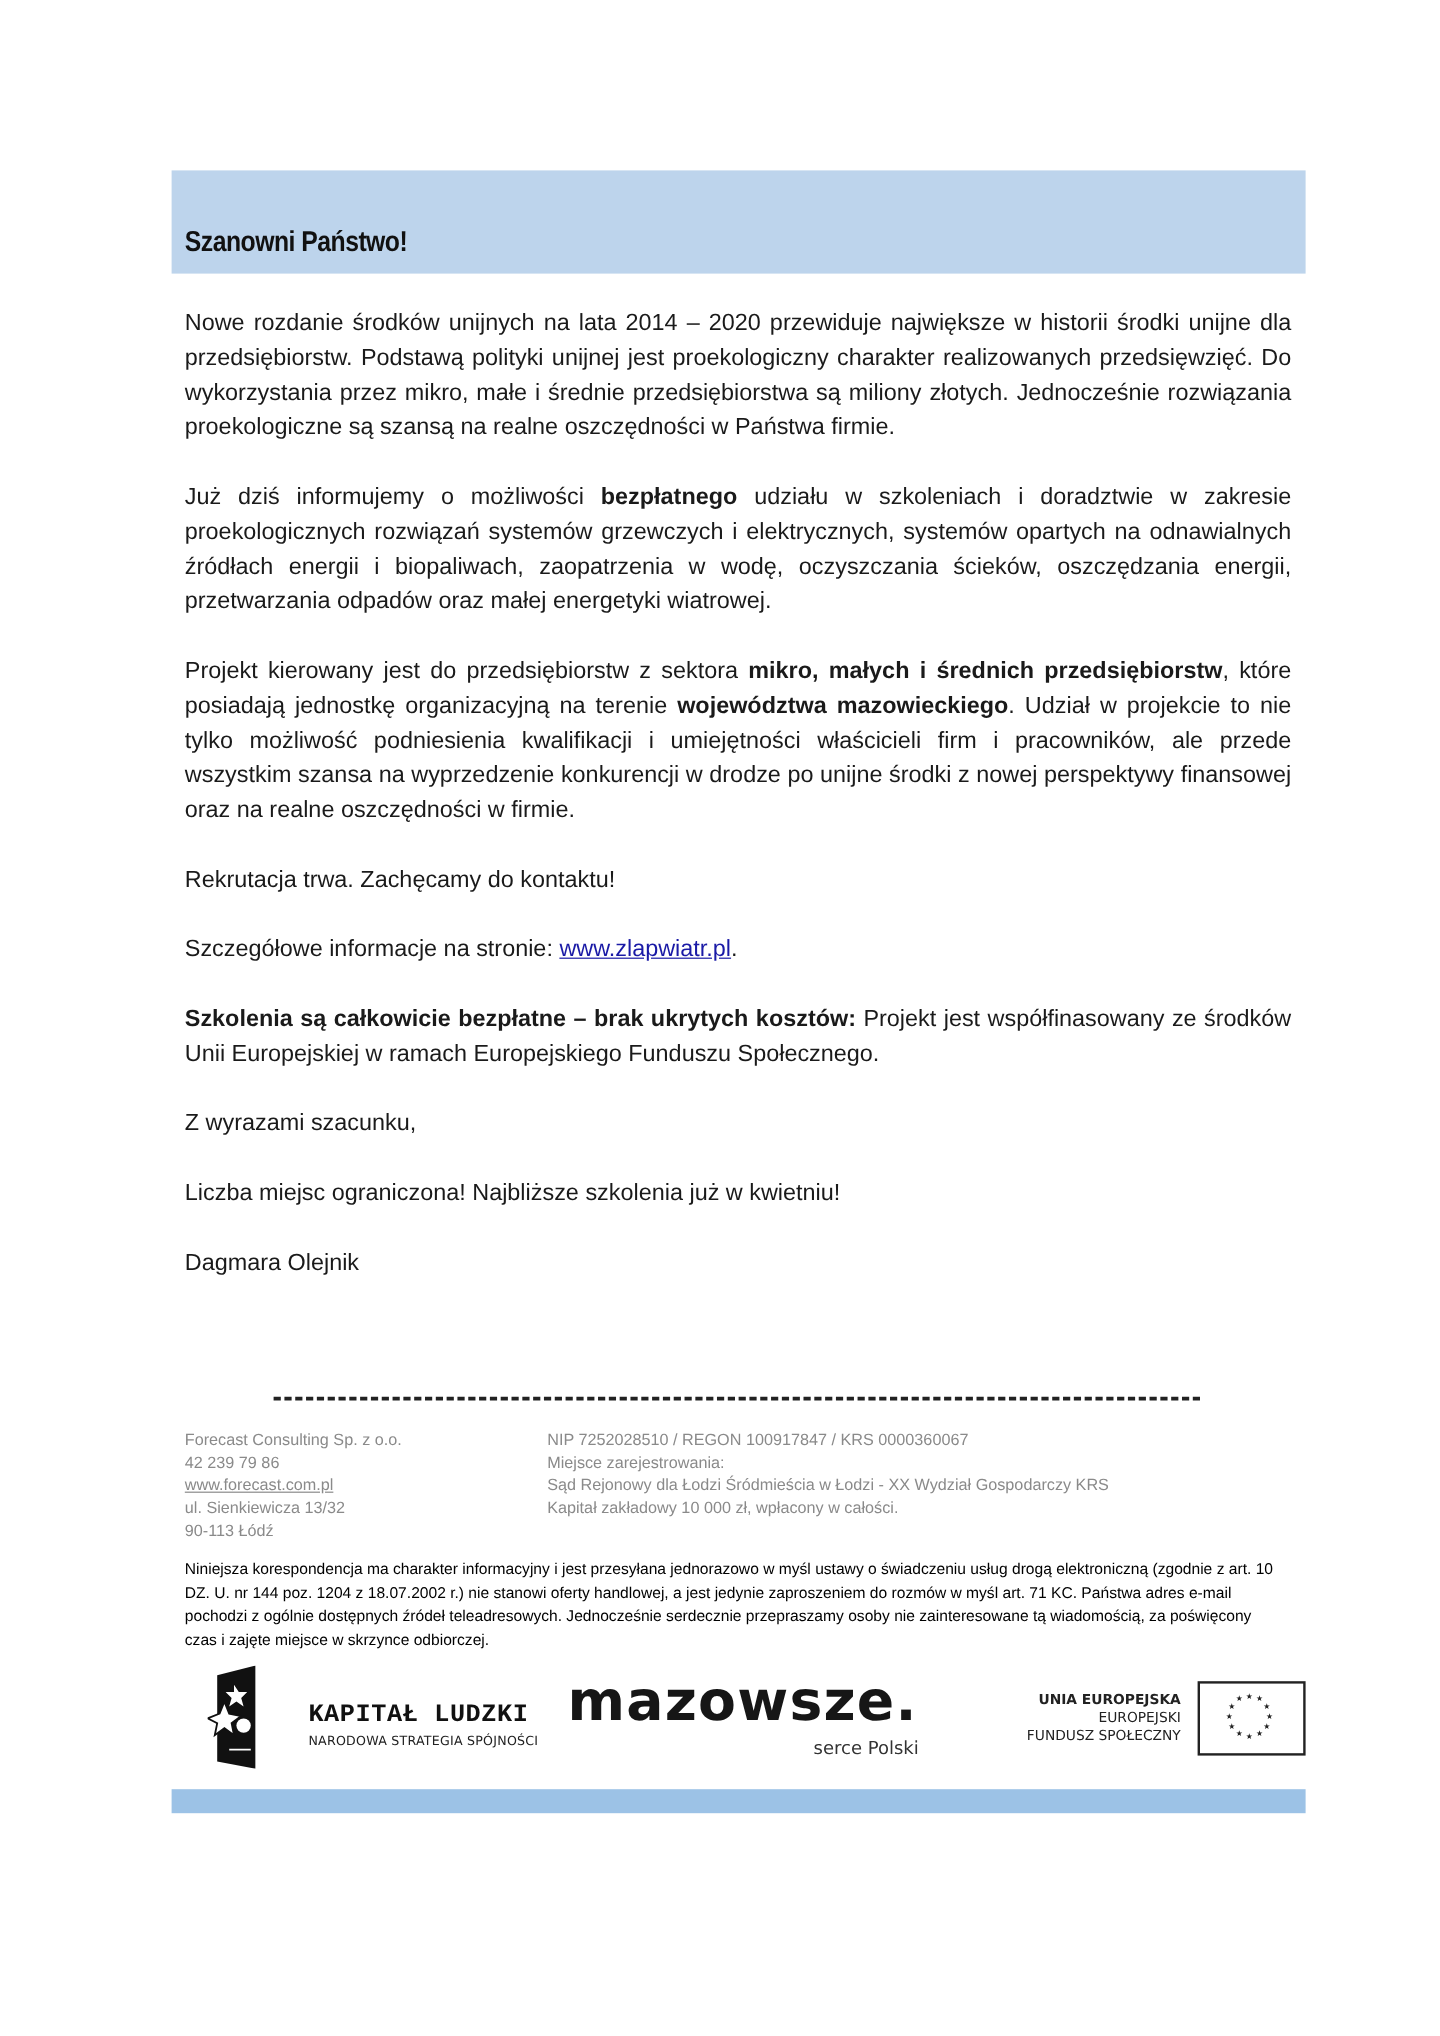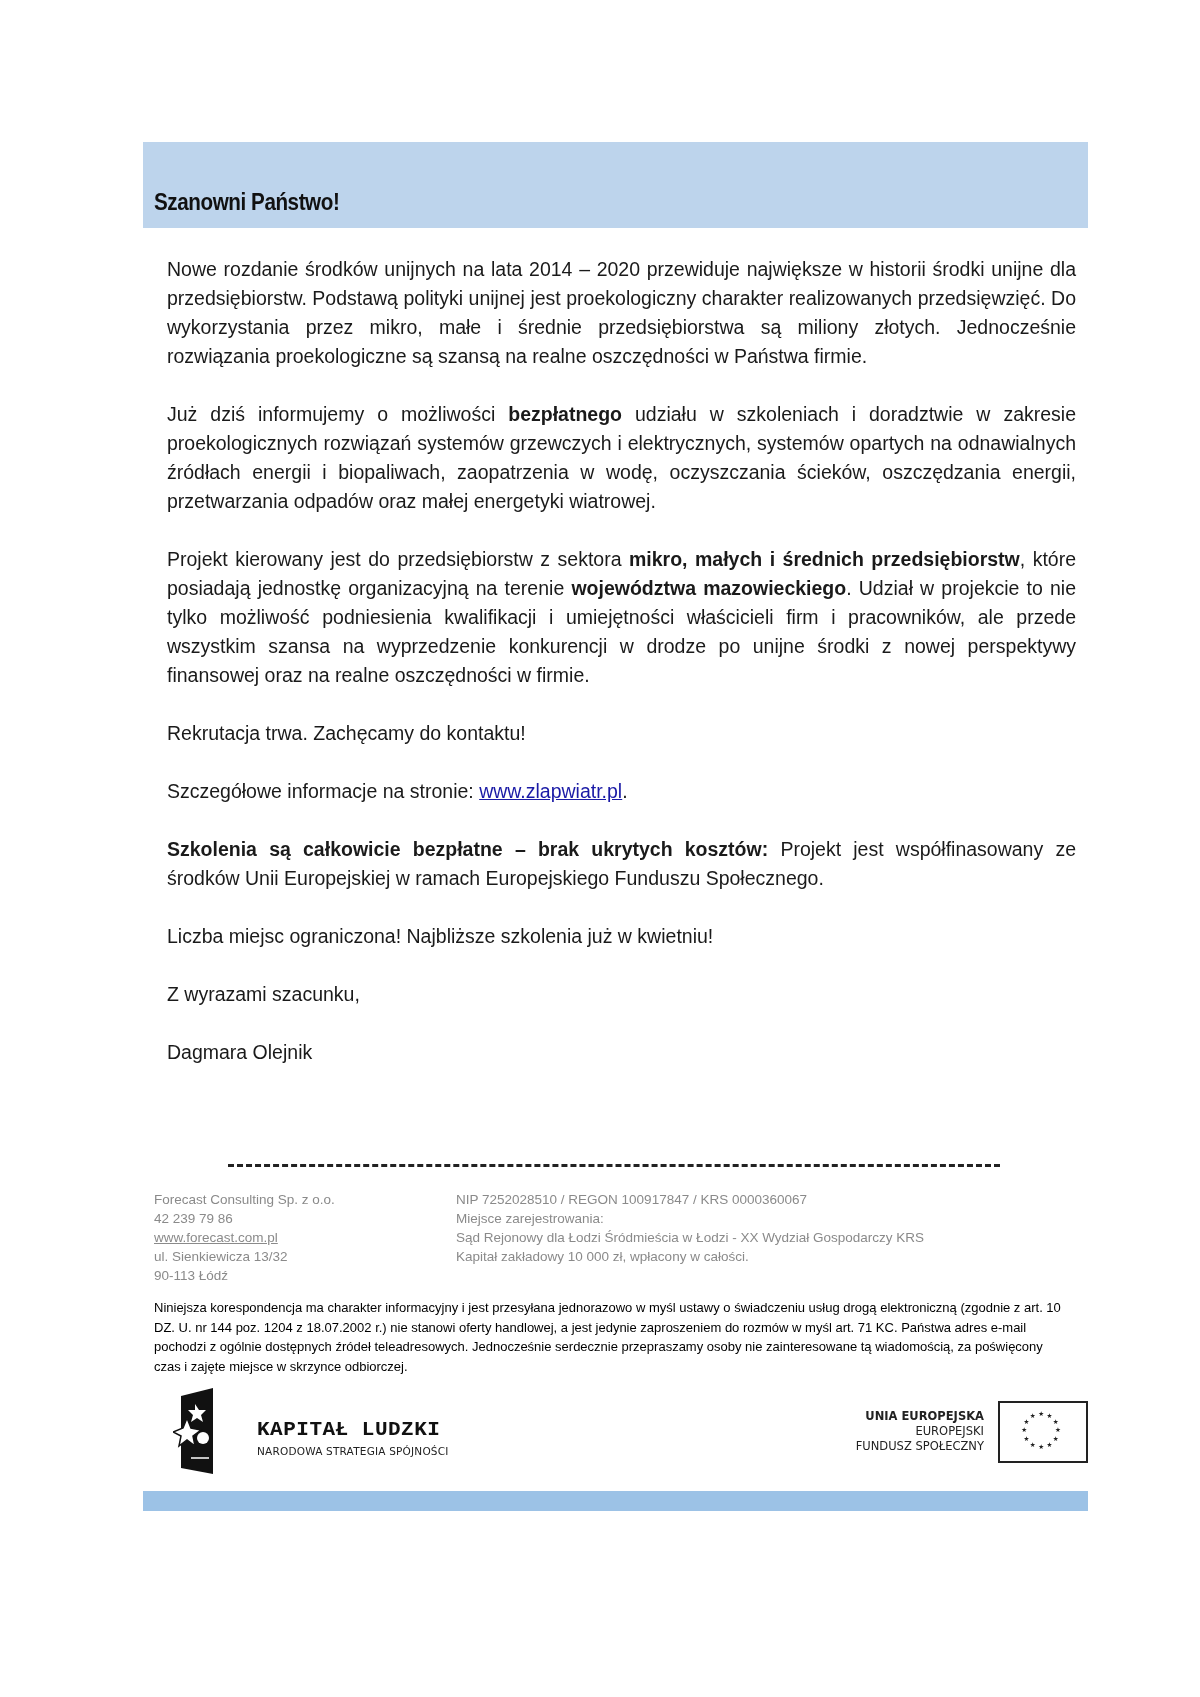--- a/index.html
+++ b/index.html
@@ -6,21 +6,21 @@
     body { width: 1200px; height: 1697px; position: relative; overflow: hidden;
            font-family: "Liberation Sans", sans-serif; color: #111; }
     .page { position: absolute; left: 0; top: 0; width: 1200px; height: 1697px; }
     .header-band { position: absolute; left: 143px; top: 142px; width: 945px; height: 86px;
                    background: #bdd4ec; }
     .header-title { position: absolute; left: 11px; bottom: 12px; margin: 0;
                     font-size: 24px; font-weight: bold; letter-spacing: -0.5px; color: #111;
                     transform: scaleX(0.86); transform-origin: left bottom; }
     .body { position: absolute; left: 154px; top: 255px; width: 922px;
             font-size: 19.5px; line-height: 29px; color: #1a1a1a; }
-    .body p { margin: 0 0 29px 13px; text-align: justify; }
+    .body p { margin: 0 0 29px 0; text-align: justify; }
     .body p.left { text-align: left; }
     .body b { font-weight: bold; }
     .link { color: #1a1aa6; text-decoration: underline; }
     .sep { position: absolute; left: 228px; top: 1164px; width: 772px; height: 0;
            border-top: 3px dashed #222; }
     .company { position: absolute; left: 154px; top: 1190px; font-size: 13.5px; line-height: 19px; color: #8a8a8a; }
     .company .web { text-decoration: underline; color: #8a8a8a; }
     .registry { position: absolute; left: 456px; top: 1190px; font-size: 13.5px; line-height: 19px; color: #8a8a8a; }
     .disclaimer { position: absolute; left: 154px; top: 1298px; width: 910px; font-size: 13px;
                   line-height: 19.5px; color: #000000; }
@@ -60,23 +60,23 @@
 
     <p><span>Projekt kierowany jest do przedsiębiorstw z sektora </span><b>mikro, małych i średnich przedsiębiorstw</b><span>, które posiadają jednostkę organizacyjną na terenie </span><b>województwa mazowieckiego</b><span>. Udział w projekcie to nie tylko możliwość podniesienia kwalifikacji i umiejętności właścicieli firm i pracowników, ale przede wszystkim szansa na wyprzedzenie konkurencji w drodze po unijne środki z nowej perspektywy finansowej oraz na realne oszczędności w firmie.</span></p>
 
 
     <p class="left">Rekrutacja trwa. Zachęcamy do kontaktu!</p>
 
     <p class="left"><span>Szczegółowe informacje na stronie: </span><a class="link">www.zlapwiatr.pl</a><span>.</span></p>
 
     <p><b>Szkolenia są całkowicie bezpłatne – brak ukrytych kosztów:</b><span> Projekt jest współfinasowany ze środków Unii Europejskiej w ramach Europejskiego Funduszu Społecznego.</span></p>
 
+    <p class="left">Z wyrazami szacunku,</p>
+
     <p class="left">Liczba miejsc ograniczona! Najbliższe szkolenia już w kwietniu!</p>
-
-    <p class="left">Z wyrazami szacunku,</p>
 
     <p class="left">Dagmara Olejnik</p>
   </div>
 
   <div class="sep"></div>
 
   <div class="company">
     <div>Forecast Consulting Sp. z o.o.</div>
     <div>42 239 79 86</div>
     <div><a class="web">www.forecast.com.pl</a></div>
@@ -99,20 +99,24 @@
         <polygon points="8,8 40,0 40,86 8,80" fill="#111"></polygon>
         <polygon points="0,44 10,40 14,30 18,40 28,42 20,48 22,58 14,52 6,58 8,48" fill="#fff" stroke="#111" stroke-width="1.5"></polygon>
         <polygon points="22,16 26,22 33,22 28,27 30,34 24,30 18,34 20,27 15,22 22,22" fill="#fff"></polygon>
         <circle cx="30" cy="50" r="6" fill="#fff"></circle>
         <line x1="18" y1="70" x2="36" y2="70" stroke="#fff" stroke-width="1.5"></line>
       </svg>
       <div class="kl-title">KAPITAŁ LUDZKI</div>
       <div class="kl-sub">NARODOWA STRATEGIA SPÓJNOŚCI</div>
     </div>
 
+    <div class="logo-maz">
+      <div class="maz-word">mazowsze.</div>
+      <div class="maz-sub">serce Polski</div>
+    </div>
 
     <div class="logo-eu">
       <div class="eu-text">
         <div class="strong">UNIA EUROPEJSKA</div>
         <div>EUROPEJSKI</div>
         <div>FUNDUSZ SPOŁECZNY</div>
       </div>
       <svg class="eu-flag" viewBox="0 0 90 62">
         <g id="stars" fill="#222">
             <text x="43.0" y="13.5" font-size="7" text-anchor="middle">★</text>

